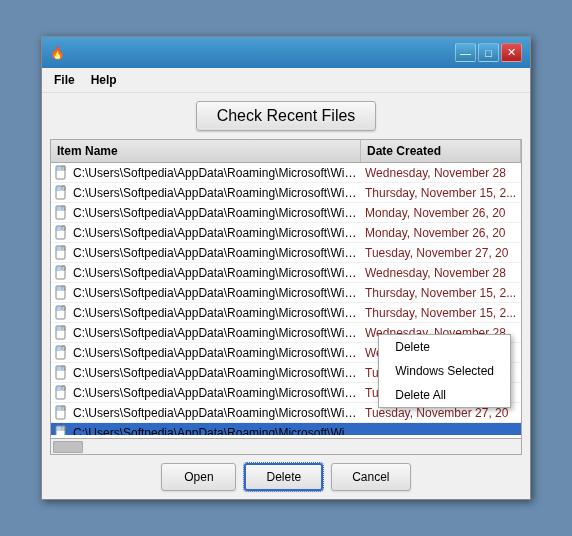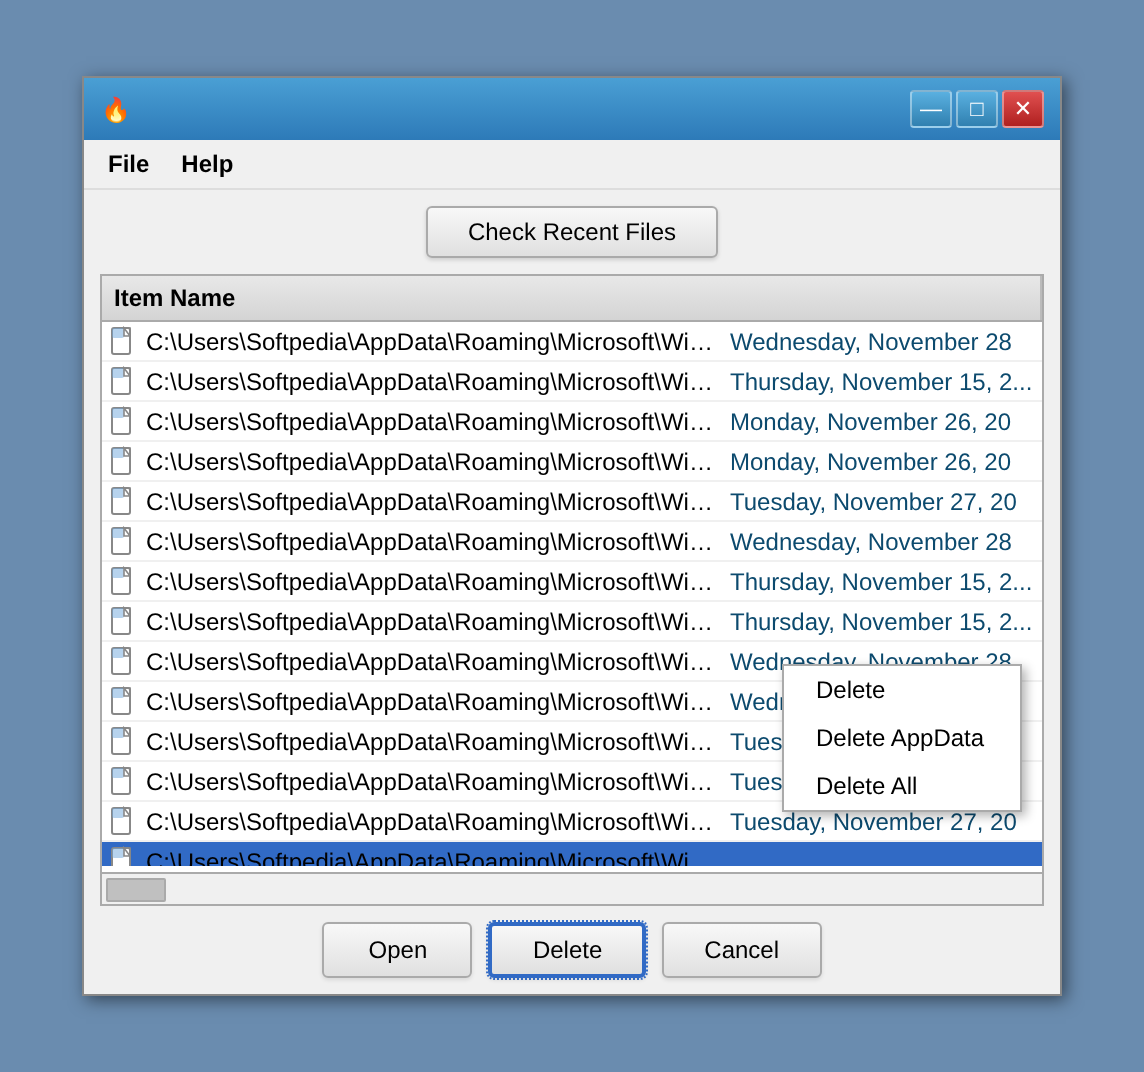--- a/index.html
+++ b/index.html
@@ -82,21 +82,21 @@
       padding: 8px;
       display: flex;
       justify-content: center;
     }
     .check-btn {
       padding: 5px 20px;
       background: linear-gradient(to bottom, #f8f8f8, #e0e0e0);
       border: 1px solid #aaa;
       border-radius: 3px;
       cursor: pointer;
-      font-size: 12px;
+      font-size: 16px;
       box-shadow: 0 1px 2px rgba(0,0,0,0.15);
     }
     .list-container {
       margin: 0 8px;
       border: 1px solid #aaa;
       background: white;
       height: 300px;
       overflow: hidden;
       position: relative;
     }
@@ -141,21 +141,21 @@
       overflow: hidden;
       text-overflow: ellipsis;
       white-space: nowrap;
       font-size: 12px;
       padding: 0 2px;
       color: #000;
     }
     .date-cell {
       width: 160px;
       font-size: 12px;
-      color: #0c4a6e;
+      color: #7f1d1d;
       white-space: nowrap;
       overflow: hidden;
       padding: 0 4px;
     }
     .context-menu {
       position: absolute;
       right: 10px;
       bottom: 30px;
       background: white;
       border: 1px solid #aaa;
@@ -231,20 +231,21 @@
     <div class="menu-item">Help</div>
   </div>
 
   <div class="toolbar">
     <button class="check-btn">Check Recent Files</button>
   </div>
 
   <div class="list-container">
     <div class="list-header">
       <div class="list-header-cell name-col">Item Name</div>
+      <div class="list-header-cell date-col">Date Created</div>
     </div>
     <div class="list-body" id="list-body">
 
     <div class="list-row">
           <div class="row-icon">
             <svg class="file-svg" viewBox="0 0 14 16" xmlns="http://www.w3.org/2000/svg">
       <rect x="1" y="1" width="9" height="13" rx="1" fill="white" stroke="#888" stroke-width="1"></rect>
       <rect x="1" y="1" width="6" height="5" rx="1" fill="#6fa8dc" opacity="0.5"></rect>
       <polyline points="7,1 10,1 10,5 7,5 7,1 10,5" fill="none" stroke="#888" stroke-width="0.8"></polyline>
     </svg>
@@ -392,21 +393,21 @@
       <polyline points="7,1 10,1 10,5 7,5 7,1 10,5" fill="none" stroke="#888" stroke-width="0.8"></polyline>
     </svg>
           </div>
           <div class="name-cell">C:\Users\Softpedia\AppData\Roaming\Microsoft\Windows</div>
           <div class="date-cell" style="color: white;"></div>
         </div>
       </div>
 
     <div class="context-menu" id="context-menu">
       <div class="context-item">Delete</div>
-      <div class="context-item">Delete AppData</div>
+      <div class="context-item">Windows Selected</div>
       <div class="context-item">Delete All</div>
     </div>
   </div>
 
   <div class="hscroll-area">
     <div class="hscroll-thumb"></div>
   </div>
 
   <div class="bottom-bar">
     <button class="bottom-btn">Open</button>

